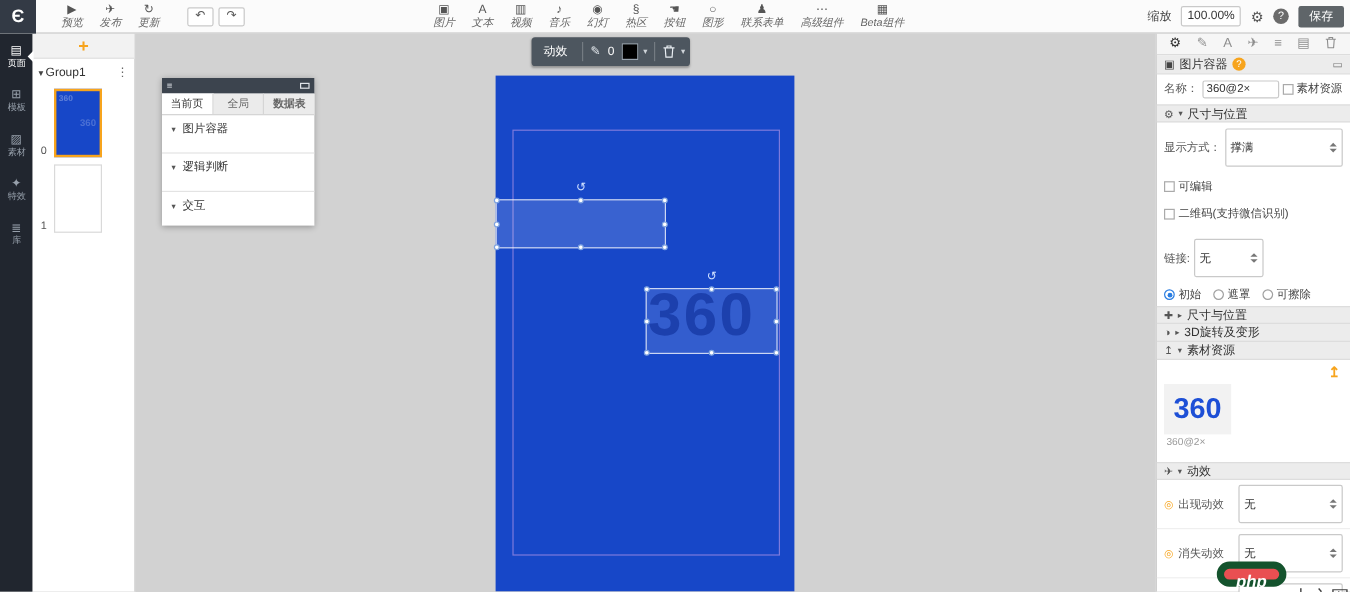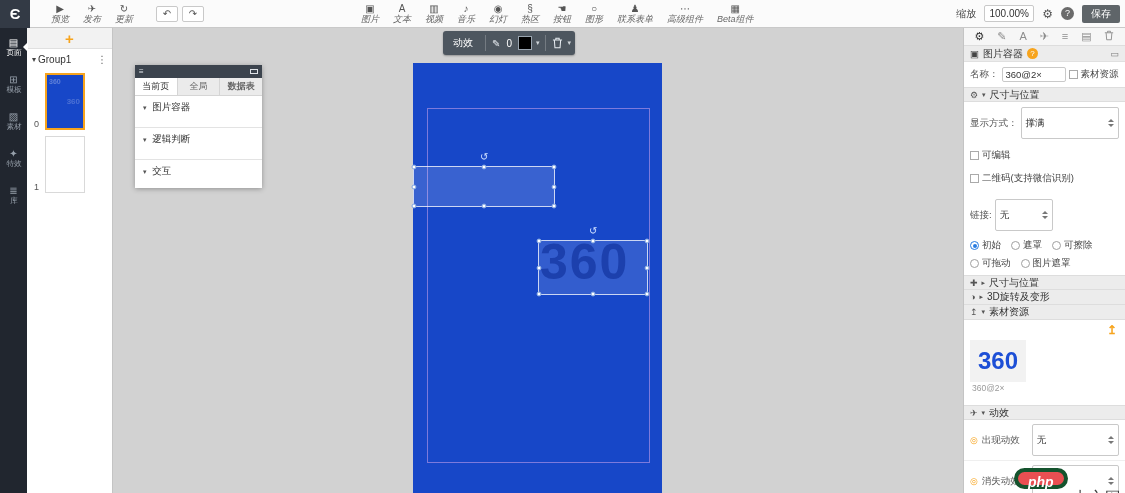--- a/index.html
+++ b/index.html
@@ -117,21 +117,21 @@
   #asset-thumb { margin:3px 0 0 6px; width:56px; height:42px; background:#f2f2f2; display:flex; align-items:center; justify-content:center; cursor:pointer; }
   #asset-thumb span { color:#1d4fd6; font-size:24px; font-weight:bold; }
   #asset-caption { margin:1px 0 12px 8px; font-size:8.5px; color:#9a9a9a; }
   .fx-row { display:flex; align-items:center; padding:4px 6px; gap:4px; border-bottom:1px solid #efefef; }
   .fx-row .bullet { color:#f7a41d; font-size:9px; }
   .fx-row label { color:#555; width:46px; flex:none; }
   .fx-row .select { flex:1; }
 
   
   #watermark { position:absolute; left:1014px; top:448px; display:flex; align-items:center; gap:5px; z-index:60; }
-  #wm-badge { background:#e94f52; border:4px solid #14532d; color:#fff; font-style:italic; font-weight:bold; font-size:14px; padding:0 10px; height:21px; line-height:20px; border-radius:11px; }
+  #wm-badge { background:#e94f52; border:6px solid #14532d; color:#fff; font-style:italic; font-weight:bold; font-size:14px; padding:0 10px; height:21px; line-height:20px; border-radius:11px; }
   #wm-text { font-size:16px; font-weight:normal; color:#3f3f3f;margin-top:40px; }
 </style>
 </head>
 <body>
 
 <div id="topbar">
   <div id="logo">Є</div>
   <div class="tb-group" style="margin-left:14px">
     <div class="tbi">
       <span class="g">▶</span>
@@ -397,30 +397,20 @@
     </span>
     <span style="display:flex;align-items:center;gap:3px">
       <span class="rd"></span>
       <span>遮罩</span>
     </span>
     <span style="display:flex;align-items:center;gap:3px">
       <span class="rd"></span>
       <span>可擦除</span>
     </span>
   </div>
-  <div class="row" style="padding:2px 6px 5px 6px;gap:10px">
-    <span style="display:flex;align-items:center;gap:3px">
-      <span class="rd"></span>
-      <span>可拖动</span>
-    </span>
-    <span style="display:flex;align-items:center;gap:3px">
-      <span class="rd"></span>
-      <span>图片遮罩</span>
-    </span>
-  </div>
 
   <div class="sec-header">
     <span class="ico">✚</span>
     <span class="caret">▸</span>
     <span>尺寸与位置</span>
   </div>
   <div class="sec-header" style="border-top:none">
     <span class="ico">◑</span>
     <span class="caret">▸</span>
     <span>3D旋转及变形</span>

